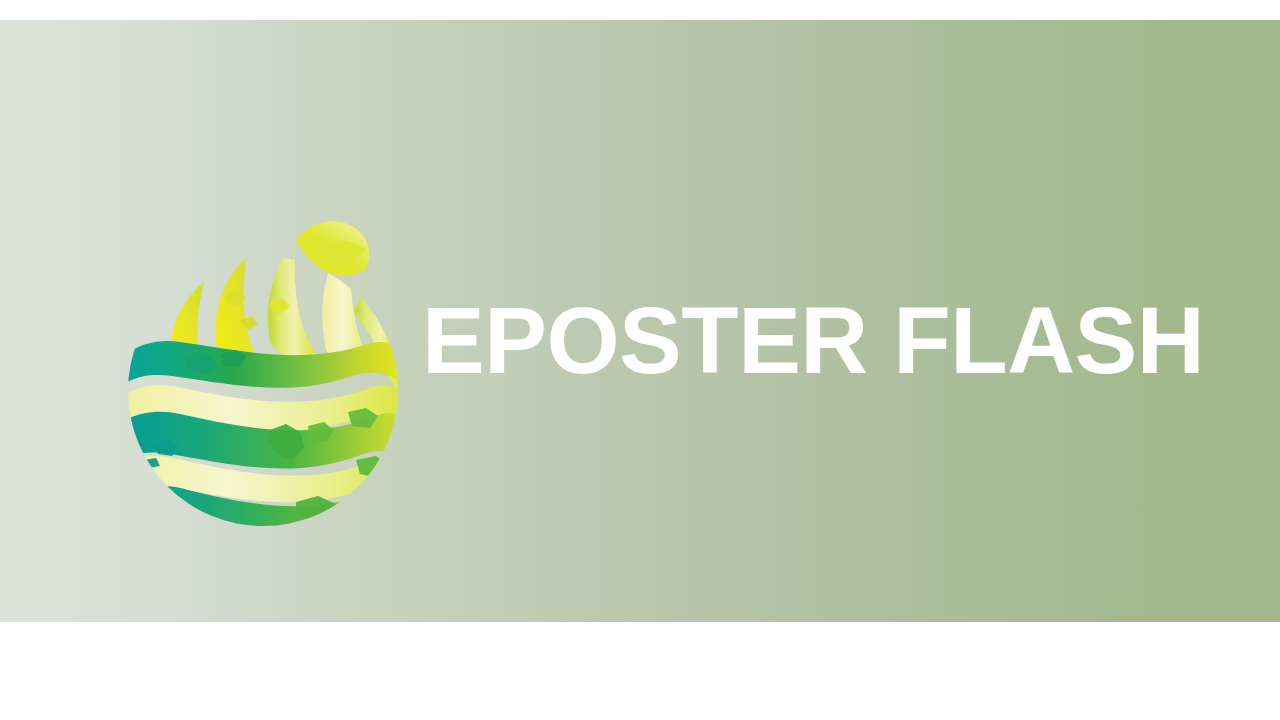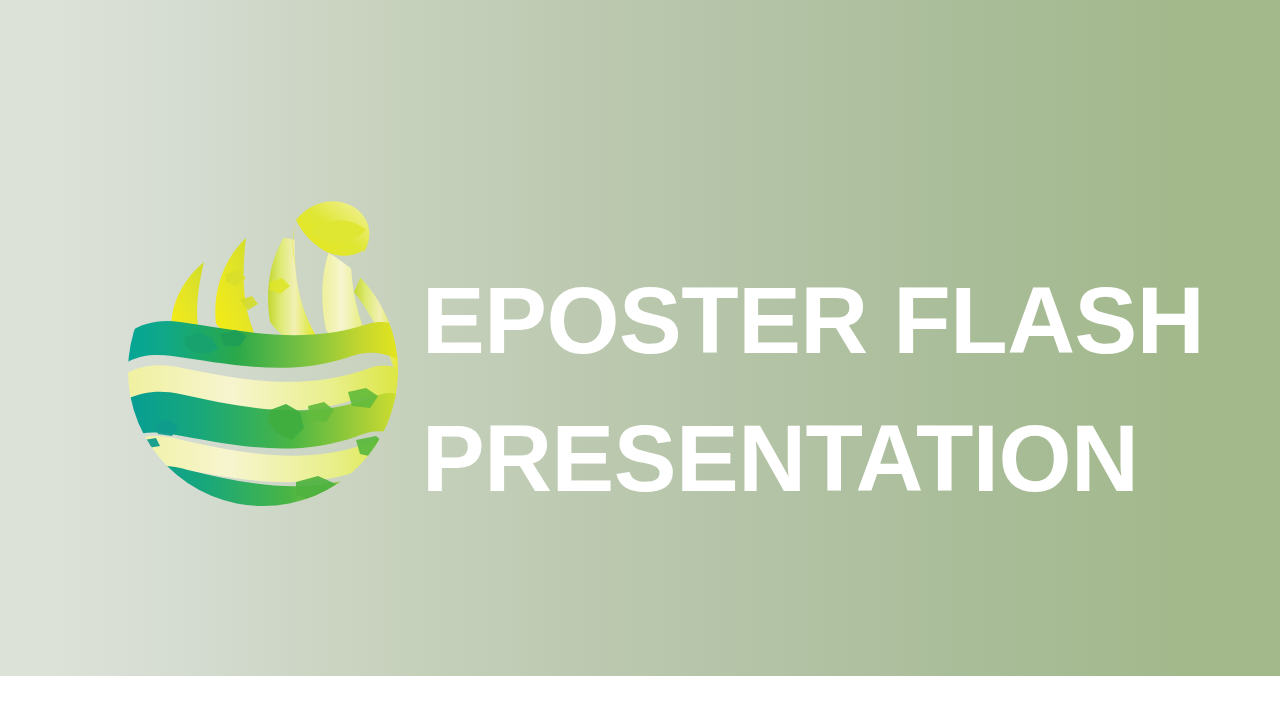--- a/index.html
+++ b/index.html
@@ -9,33 +9,34 @@
     background: #ffffff;
   }
   body {
     font-family: "Liberation Sans", sans-serif;
   }
 
   
   .slide {
     position: relative;
     width: 1280px;
-    height: 676px;
+    height: 602px;
     overflow: hidden;
     background: linear-gradient(
         to right,
         #dde2d9 0%,
         #dde2d9 4%,
         #d5dcd2 14%,
         #c9d3bf 28%,
         #bcc9b0 46%,
         #b2c2a4 62%,
         #a8bc97 78%,
         #a3b98c 92%,
         #a3b98c 100%);
+    margin-top: 20px;
   }
 
   
   .logo-wrap {
     position: absolute;
     left: 120px;
     top: 196px;
     width: 286px;
     height: 320px;
   }
@@ -189,16 +190,15 @@
                  C236,44 222,38 208,42 C224,36 238,42 244,54
                  C232,62 214,62 200,52 C186,42 180,32 176,24 Z" fill="url(#gLeaf)"></path>
         <path d="M190,36 C206,22 230,20 246,34 C230,50 208,52 190,36 Z" fill="#dfe733"></path>
         <path d="M176,26 C170,44 172,66 182,86 C174,70 170,48 176,26 Z" fill="#e3e72a"></path>
       </g>
     </svg>
   </div>
 
   <div class="headline">
     <span class="line">EPOSTER FLASH</span>
-    <span class="line">PRESENTATION</span>
   </div>
 
 </div>
 
 </body></html>

